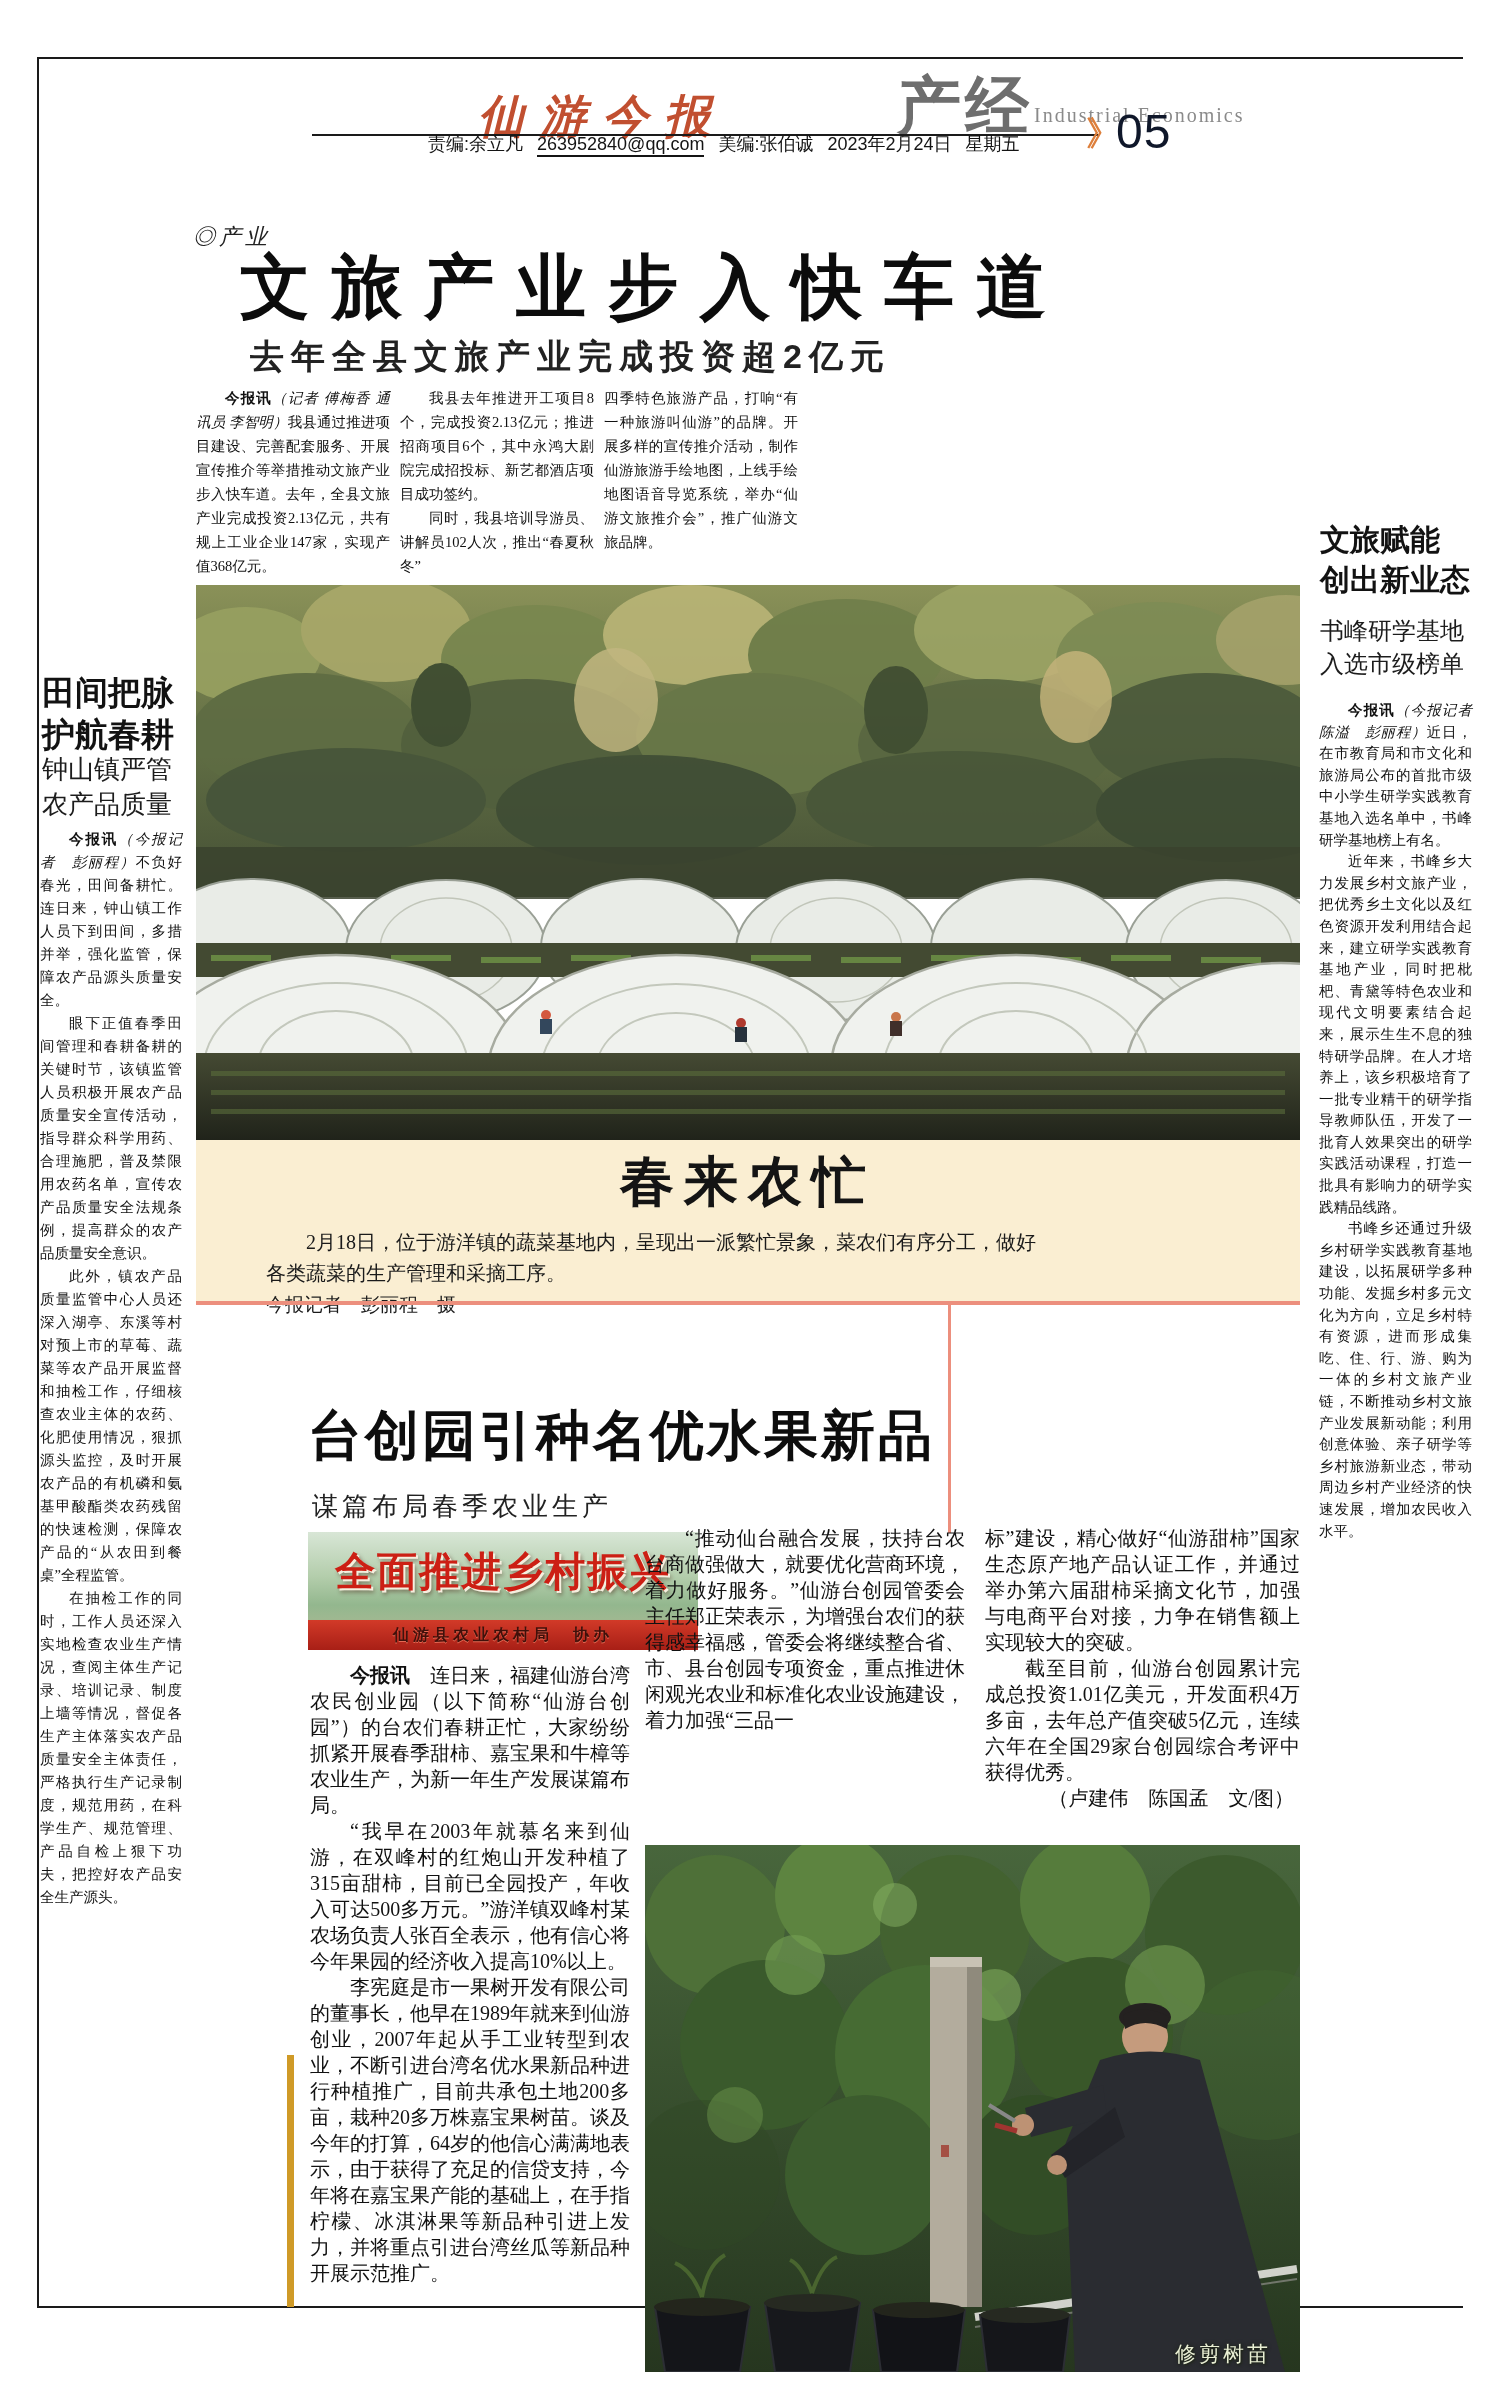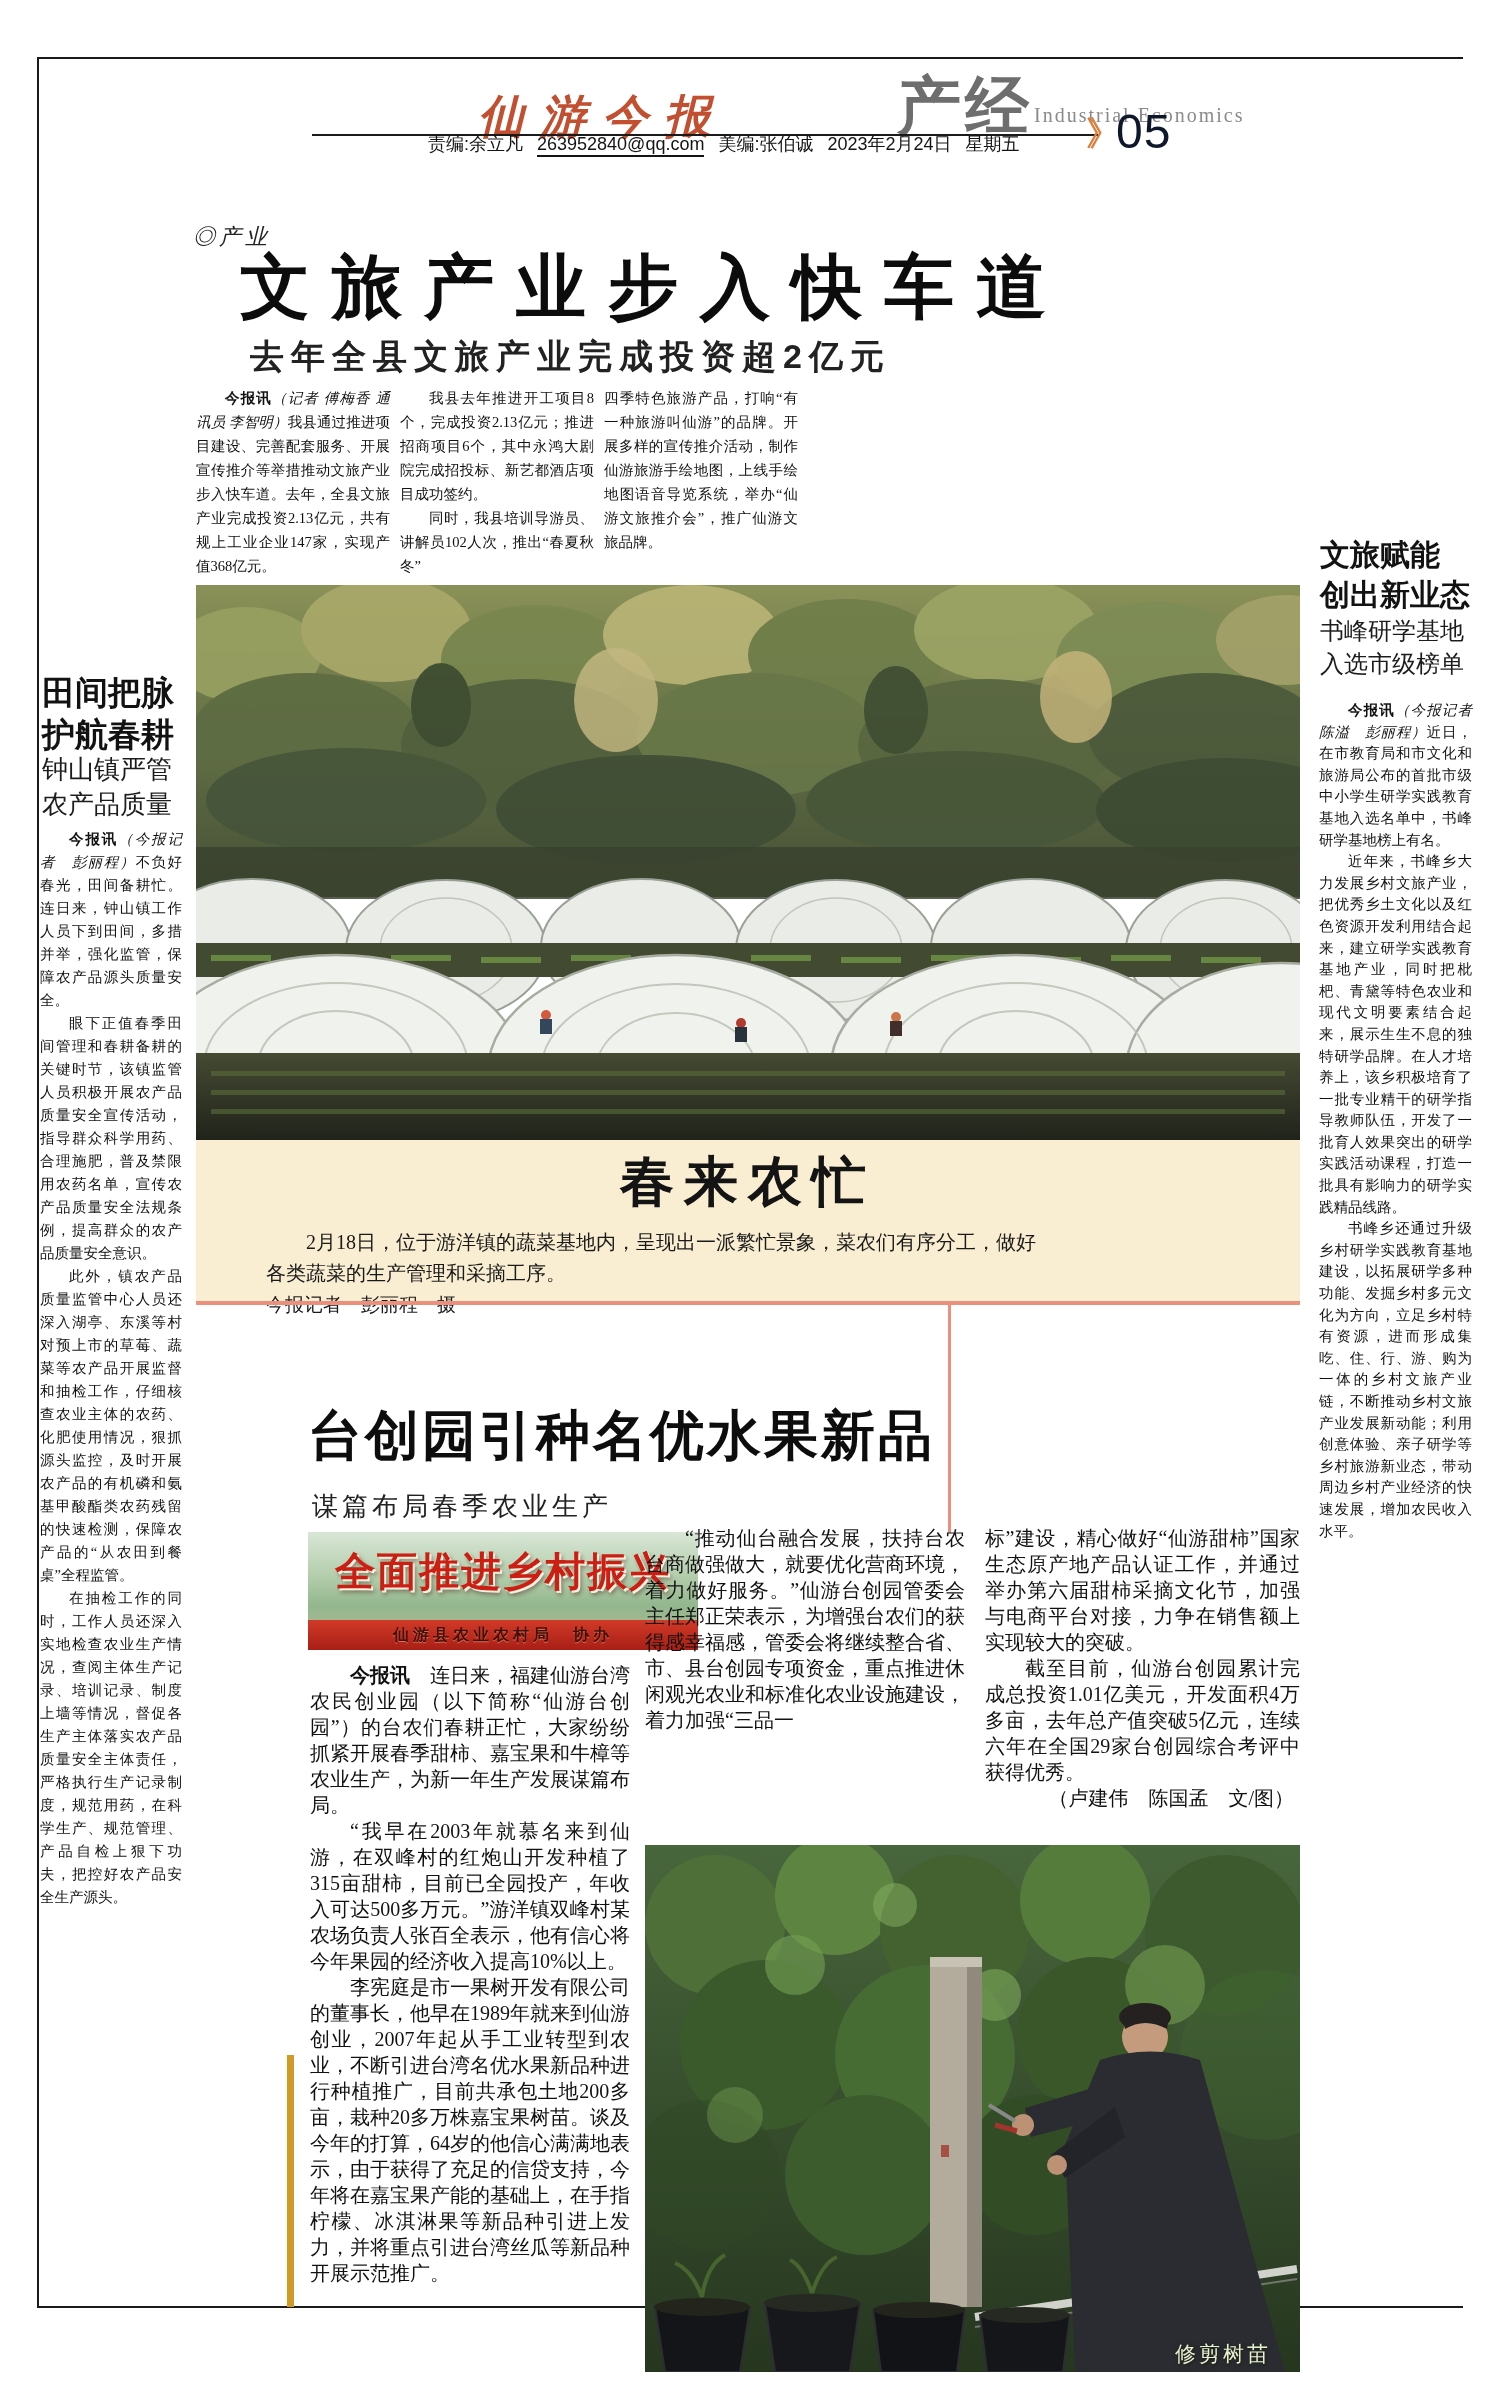--- a/index.html
+++ b/index.html
@@ -32,21 +32,21 @@
   .lead-headline{font-size:70px;font-weight:900;color:#0c0c0c;letter-spacing:22px;line-height:1;}
   .lead-subhead{font-size:34px;font-weight:600;color:#222;letter-spacing:7px;}
   .lead-col{width:194px;font-size:14.5px;line-height:24px;}
   .lead-in{font-weight:700;}
   .paren{font-style:italic;}
 
   
   .ltitle{font-size:33px;line-height:42px;font-weight:800;color:#121212;}
   .lsub{font-size:26px;line-height:35px;color:#1c1c1c;}
   .lbody{width:142px;font-size:14.5px;line-height:23px;}
-  .rtitle{font-size:30px;line-height:40px;font-weight:800;color:#121212;margin-top:15px;}
+  .rtitle{font-size:30px;line-height:40px;font-weight:800;color:#121212;}
   .rsub{font-size:24px;line-height:33px;color:#1c1c1c;}
   .rbody{width:153px;font-size:14.5px;line-height:21.6px;}
 
   
   .cream{background:#faeed2;}
   .feat-title{font-size:54px;font-weight:900;color:#141414;text-align:center;letter-spacing:10px;}
   .feat-cap{font-size:20px;line-height:31px;color:#1a1a1a;}
   .feat-credit{font-family:"Liberation Sans",sans-serif;font-weight:400;font-size:19px;}
 
   

